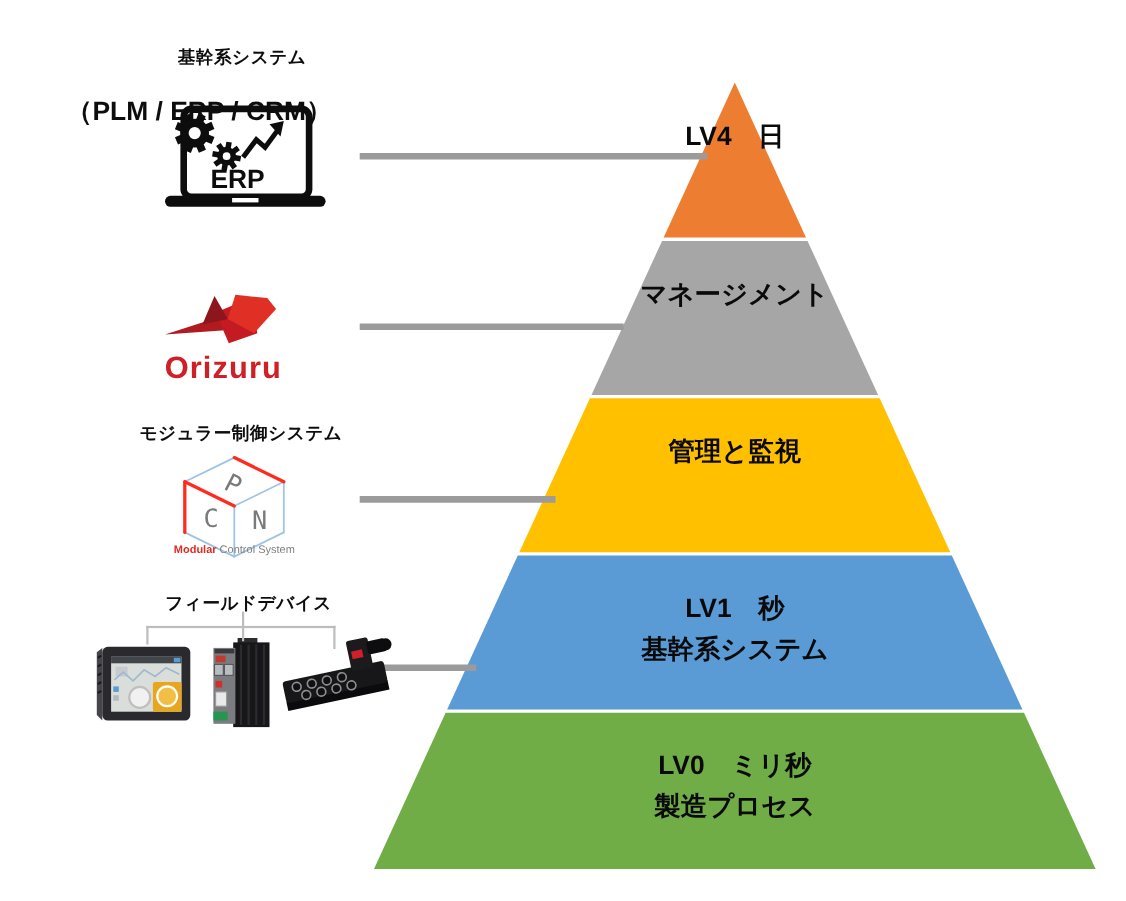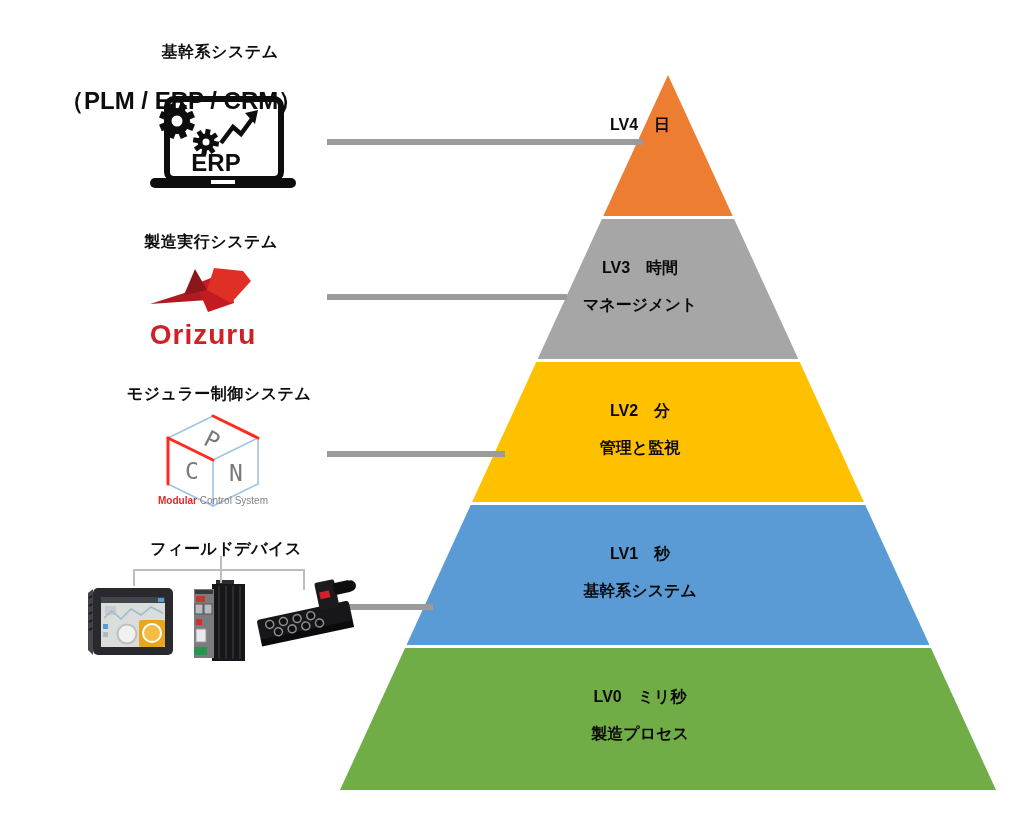--- a/index.html
+++ b/index.html
@@ -10,22 +10,22 @@
   .layer-svg{position:absolute;left:0;top:0;width:1024px;height:819px;}
   .sys-title{
     position:absolute;width:320px;text-align:center;
     font-weight:bold;font-size:16px;color:#0D0D0D;letter-spacing:.5px;white-space:nowrap;
   }
   .sys-subtitle{
     position:absolute;width:320px;text-align:left;
     font-weight:bold;font-size:24px;color:#0D0D0D;white-space:nowrap;
   }
   .lv-text{
-    position:absolute;left:440px;width:400px;text-align:center;
-    font-weight:bold;font-size:16px;line-height:37px;color:#0A0A0A;white-space:nowrap;
+    position:absolute;left:468px;width:400px;text-align:center;
+    font-weight:bold;font-size:24px;line-height:37px;color:#0A0A0A;white-space:nowrap;
   }
   .cube-caption{
     position:absolute;left:113px;top:495px;width:200px;text-align:center;
     font-size:10px;white-space:nowrap;
   }
   .cube-caption .hl{color:#E02B22;font-weight:bold;}
   .cube-caption .rest{color:#7F7F7F;}
   .bracket{position:absolute;background:#BDBDBD;}
   .b-stem{left:220px;top:556px;width:2px;height:15px;}
   .b-h{left:133px;top:569px;width:172px;height:2px;}
@@ -165,44 +165,41 @@
       <circle cx="319" cy="626" r="4" fill="#101012" stroke="#8F8F93" stroke-width="1.5"></circle>
       <rect x="322" y="586" width="20" height="28" rx="2" fill="#1B1B1E"></rect>
       <rect x="325" y="596" width="10" height="7" fill="#D0202A"></rect>
       <rect x="340" y="590" width="17" height="12" rx="2" fill="#0D0D0F"></rect>
       <circle cx="357" cy="596" r="5.5" fill="#0D0D0F"></circle>
     </g>
   </svg>
 
   <div class="sys-title" style="left:60px;top:42px">基幹系システム</div>
   <div class="sys-subtitle" style="left:60px;top:85px">（PLM / ERP / CRM）</div>
-  <div class="sys-title" style="left:51px;top:232px">製造実行システム</div>
   <div class="sys-title" style="left:66px;top:539px">フィールドデバイス</div>
   <div class="sys-title" style="left:59px;top:384px">モジュラー制御システム</div>
 
   <div class="cube-caption">
     <span class="hl">Modular</span>
     <span class="rest">Control System</span>
   </div>
 
   <div class="bracket b-stem"></div>
   <div class="bracket b-h"></div>
   <div class="bracket b-l"></div>
   <div class="bracket b-c"></div>
   <div class="bracket b-r"></div>
 
   <div class="lv-text" style="top:106px">
     <div>LV4　日</div>
   </div>
   <div class="lv-text" style="top:249px">
-    <div>LV3　時間</div>
     <div>マネージメント</div>
   </div>
   <div class="lv-text" style="top:392px">
-    <div>LV2　分</div>
     <div>管理と監視</div>
   </div>
   <div class="lv-text" style="top:535px">
     <div>LV1　秒</div>
     <div>基幹系システム</div>
   </div>
   <div class="lv-text" style="top:678px">
     <div>LV0　ミリ秒</div>
     <div>製造プロセス</div>
   </div>

